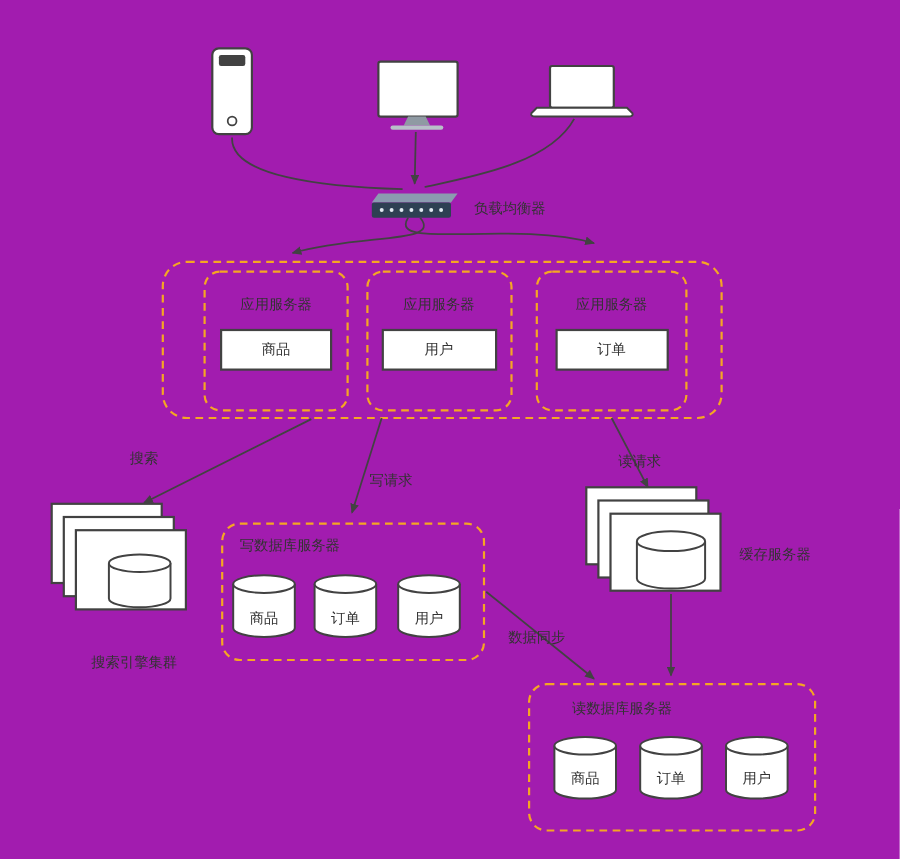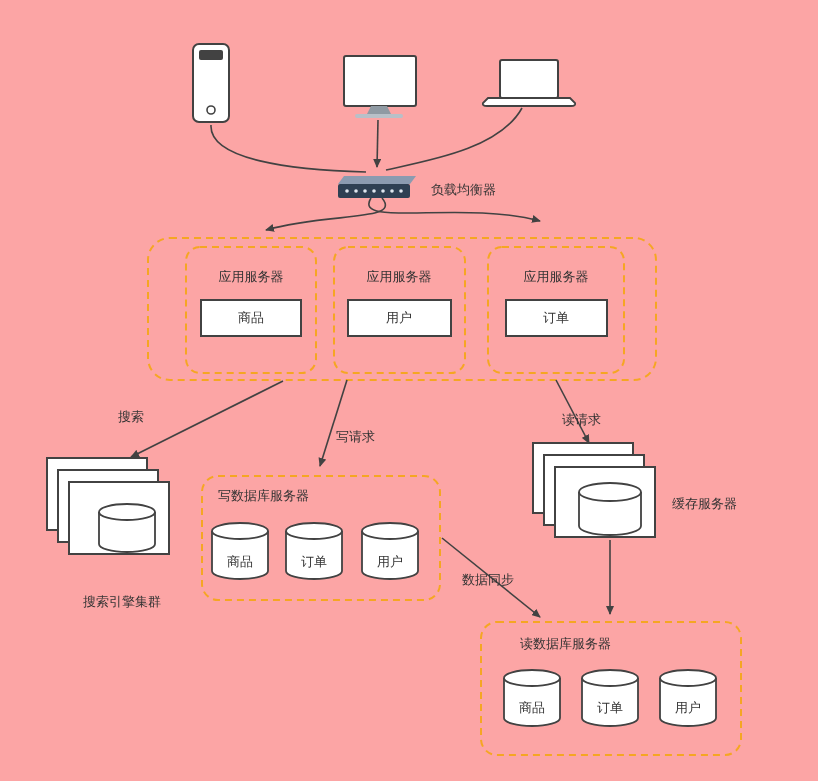--- a/index.html
+++ b/index.html
@@ -5,21 +5,21 @@
   html, body {
     margin: 0;
     padding: 0;
     background: #ffffff;
     font-family: "Liberation Sans", sans-serif;
   }
   .stage {
     position: relative;
     width: 818px;
     height: 781px;
-    background: #fca5a5;
+    background: #a21caf;
     overflow: hidden;
   }
   svg { display: block; }
   .dashed-box {
     fill: none;
     stroke: #f5a623;
     stroke-width: 2;
     stroke-dasharray: 7 5;
   }
   .node {

